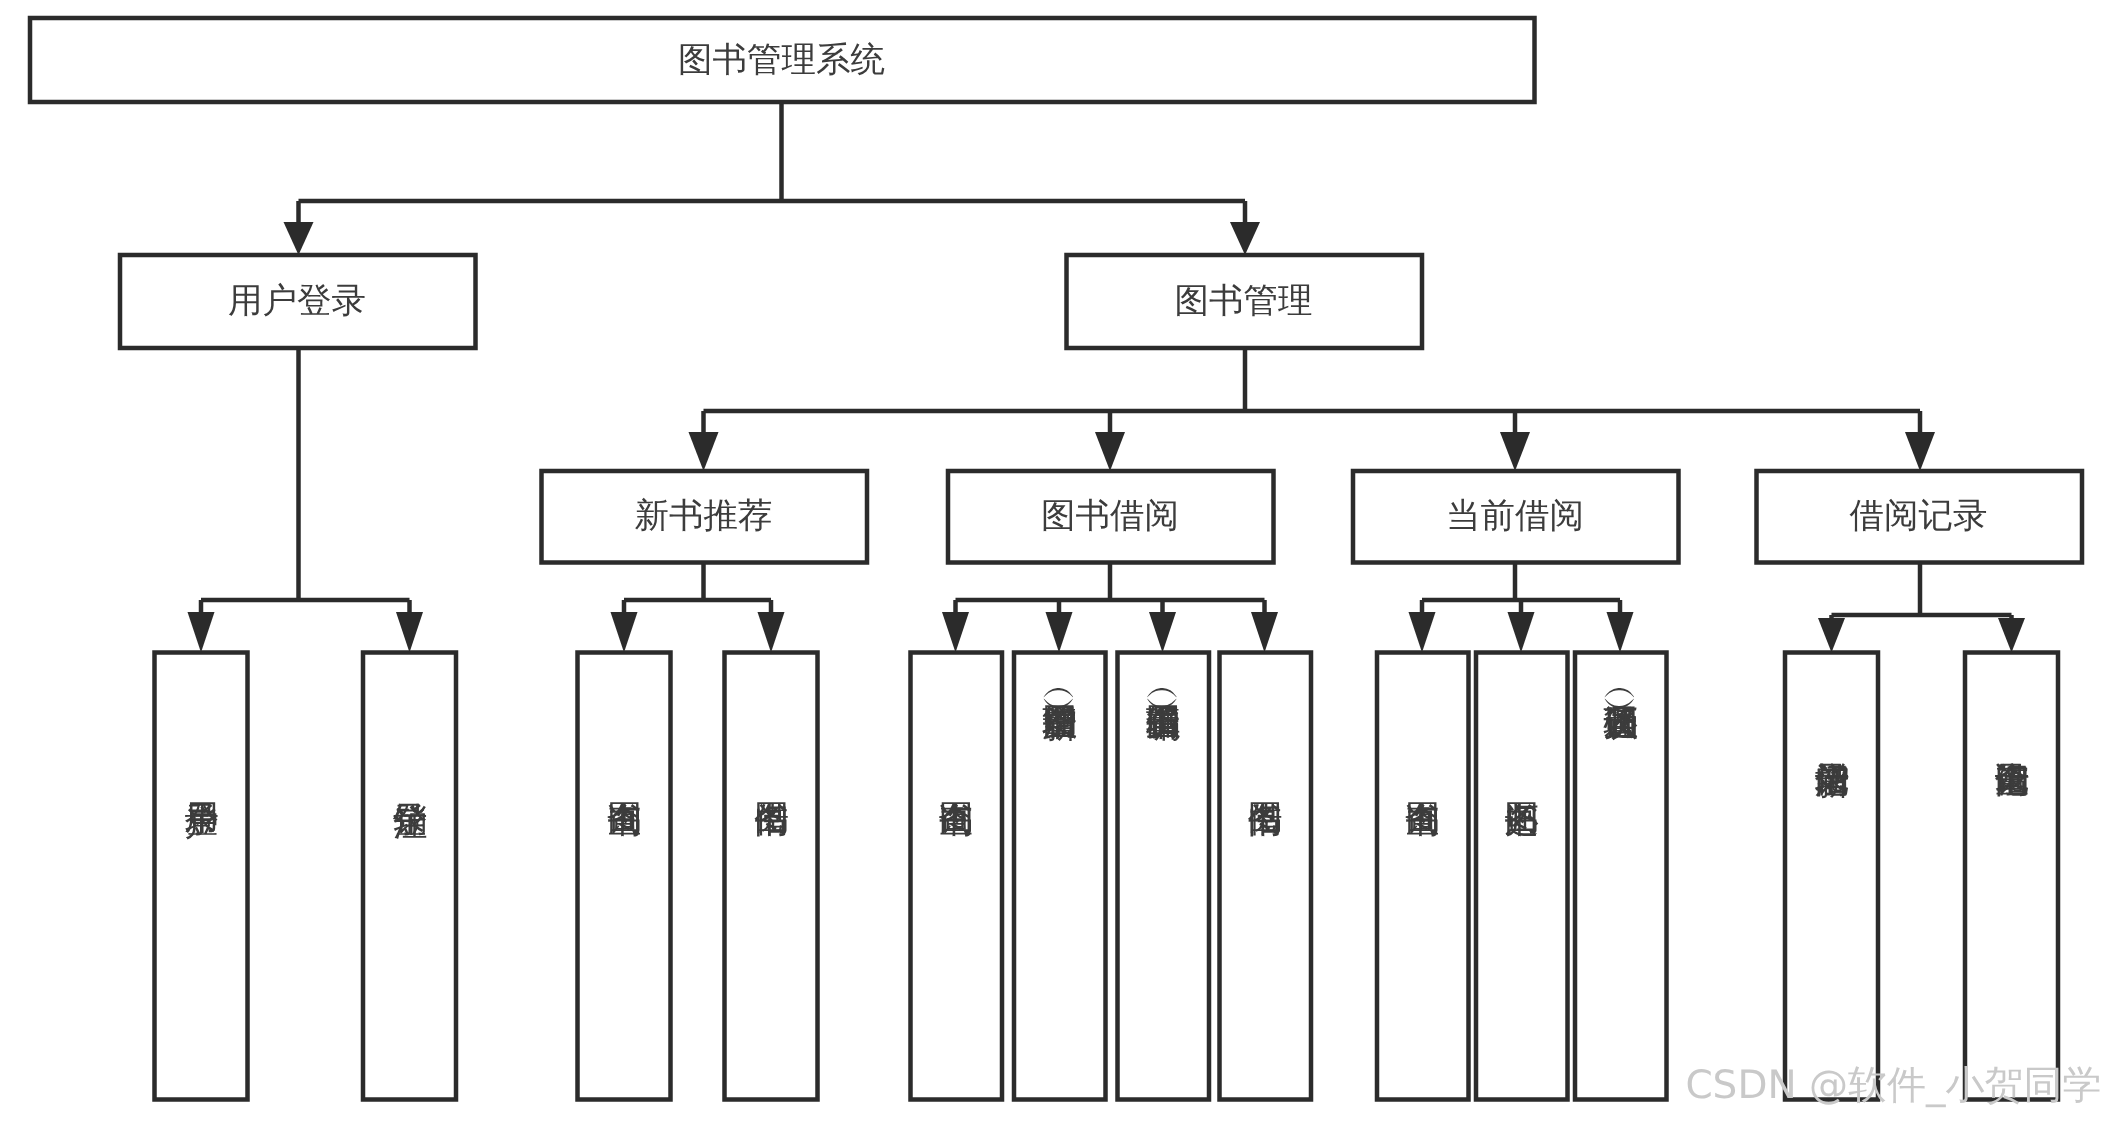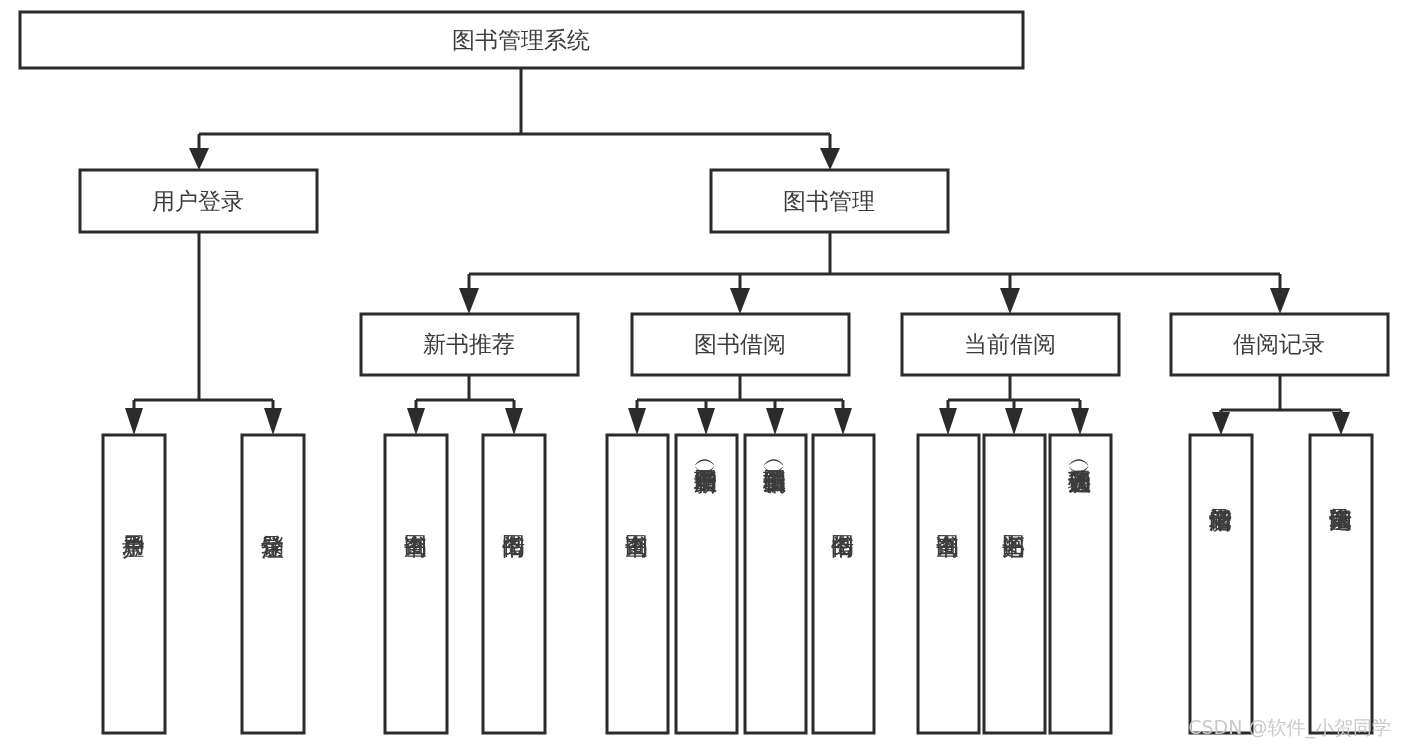--- a/index.html
+++ b/index.html
@@ -43,24 +43,24 @@
     stroke: #2b2b2b;
     stroke-width: 3;
     fill: none;
   }
   .arrow-head {
     fill: #2b2b2b;
     stroke: none;
   }
   .watermark {
     position: absolute;
-    right: 14px;
+    right: 4px;
     bottom: 6px;
     font-family: "DejaVu Sans", "Liberation Sans", sans-serif;
-    font-size: 19px;
+    font-size: 26px;
     color: #c9c9c9;
     white-space: nowrap;
     pointer-events: none;
   }
 </style>
 </head>
 <body>
 
 <svg id="diagram" viewBox="0 0 1405 747" xmlns="http://www.w3.org/2000/svg">
 

